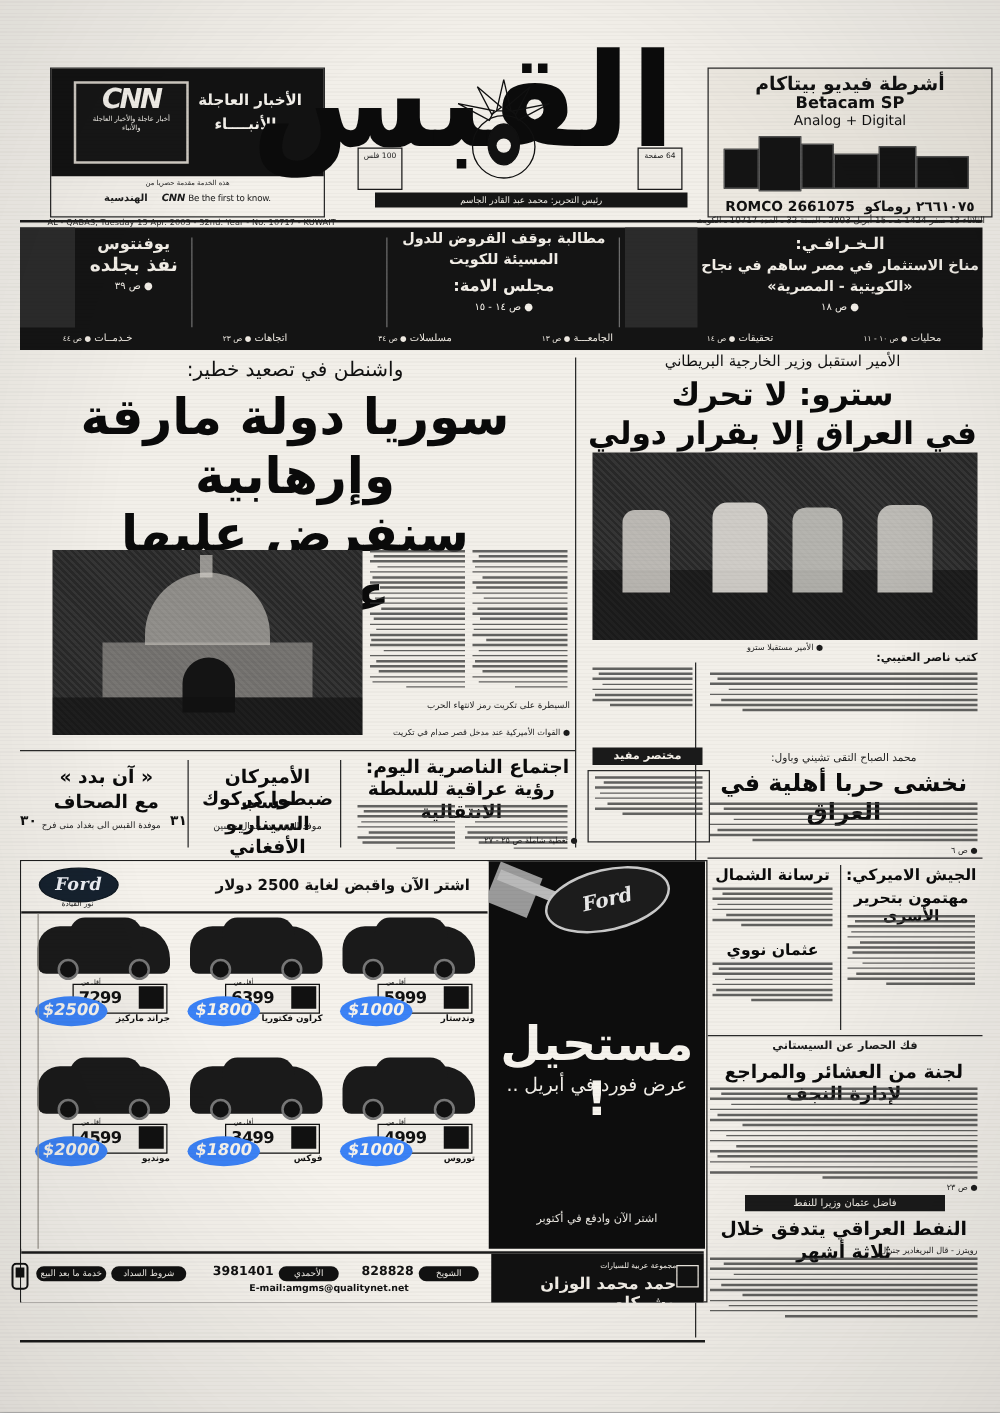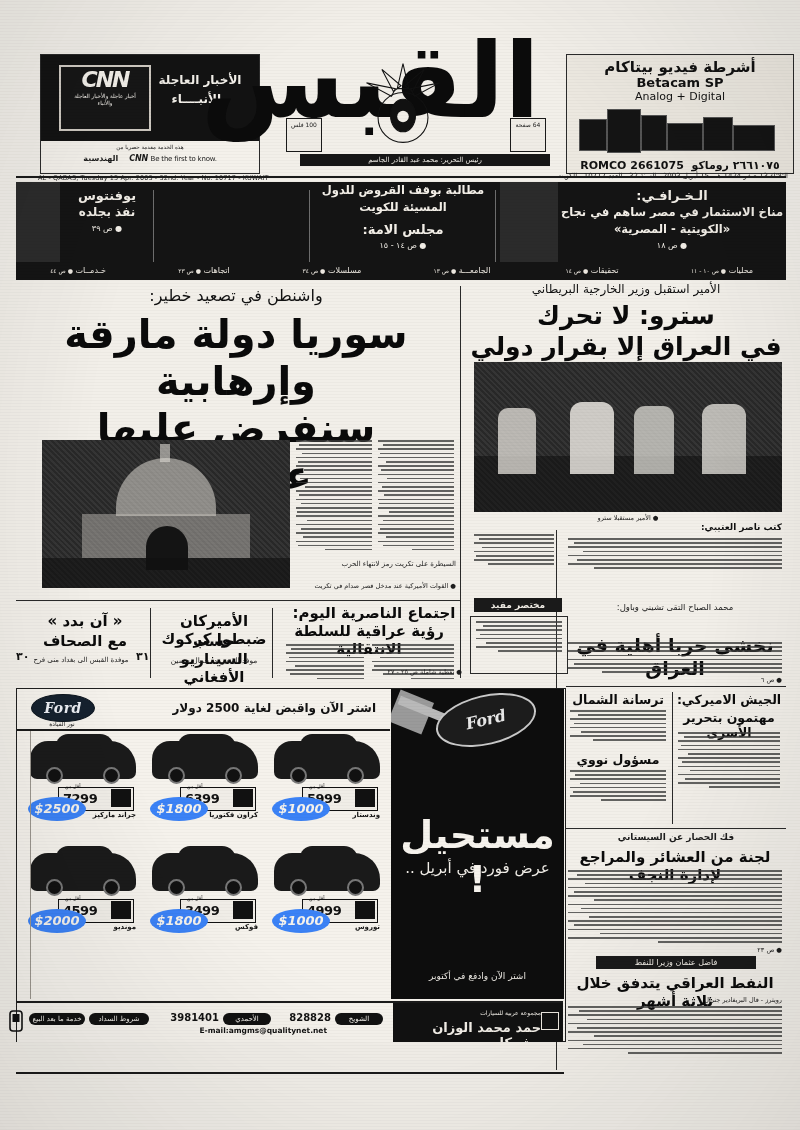--- a/index.html
+++ b/index.html
@@ -235,21 +235,21 @@
       <div class="tz-t" style="padding-top:0;font-size:11.5px;">مطالبة بوقف القروض للدول المسيئة للكويت</div>
       <div class="tz-t">مجلس الامة:</div>
       <div class="tz-p">● ص ١٤ - ١٥</div>
     </div>
     <div class="tz-div" style="right:476px;"></div>
 
     <div class="tz-div" style="right:632px;"></div>
 
     <div class="tz ar" style="right:634px;width:90px;">
       <div class="tz-t">يوفنتوس</div>
-      <div class="tz-t" style="padding-top:0;font-size:12px;">نفذ بجلده</div>
+      <div class="tz-t" style="padding-top:0;font-size:15px;">نفذ بجلده</div>
       <div class="tz-p">● ص ٣٩</div>
     </div>
     <div class="tz-photo" style="left:0;top:0;width:44px;height:88px;"></div>
   </div>
 
   <div class="abs" id="teaser-sub">
     <div class="sub-cell ar" style="right:0;width:128px;">
       <span>محليات</span>
       <span style="font-size:6px">● ص ١٠ - ١١</span>
     </div>
@@ -419,21 +419,21 @@
       <div class="tline" style="width:97%"></div>
       <div class="tline" style="width:100%"></div>
     <div class="tline" style="width:93%"></div>
       <div class="tline" style="width:100%"></div>
       <div class="tline" style="width:96%"></div>
     <div class="tline" style="width:100%"></div>
       <div class="tline" style="width:88%"></div>
   </div>
 
   <div class="over ar" style="left:568px;top:602px;width:214px;font-size:8.5px;">محمد الصباح التقى تشيني وباول:</div>
-  <div class="hl hl-lg ar" style="left:566px;top:634px;width:218px;">نخشى حربا أهلية في العراق</div>
+  <div class="hl hl-lg ar" style="left:566px;top:616px;width:218px;">نخشى حربا أهلية في العراق</div>
   <div class="txt" style="left:568px;top:642px;width:214px;">
     <div class="tline" style="width:100%"></div>
       <div class="tline" style="width:95%"></div>
       <div class="tline" style="width:100%"></div>
     <div class="tline" style="width:91%"></div>
       <div class="tline" style="width:100%"></div>
       <div class="tline" style="width:97%"></div>
     <div class="tline" style="width:100%"></div>
       <div class="tline" style="width:84%"></div>
   </div>
@@ -465,21 +465,21 @@
   <div class="txt" style="left:570px;top:710px;width:96px;">
     <div class="tline" style="width:100%"></div>
       <div class="tline" style="width:92%"></div>
       <div class="tline" style="width:100%"></div>
     <div class="tline" style="width:96%"></div>
       <div class="tline" style="width:100%"></div>
       <div class="tline" style="width:89%"></div>
     <div class="tline" style="width:100%"></div>
       <div class="tline" style="width:76%"></div>
   </div>
-  <div class="hl hl-sm ar" style="left:568px;top:752px;width:100px;">مسؤول نووي</div>
+  <div class="hl hl-sm ar" style="left:568px;top:752px;width:100px;">عثمان نووي</div>
   <div class="txt" style="left:570px;top:770px;width:96px;">
     <div class="tline" style="width:100%"></div>
       <div class="tline" style="width:95%"></div>
       <div class="tline" style="width:100%"></div>
     <div class="tline" style="width:90%"></div>
       <div class="tline" style="width:100%"></div>
       <div class="tline" style="width:97%"></div>
     <div class="tline" style="width:100%"></div>
       <div class="tline" style="width:68%"></div>
   </div>

